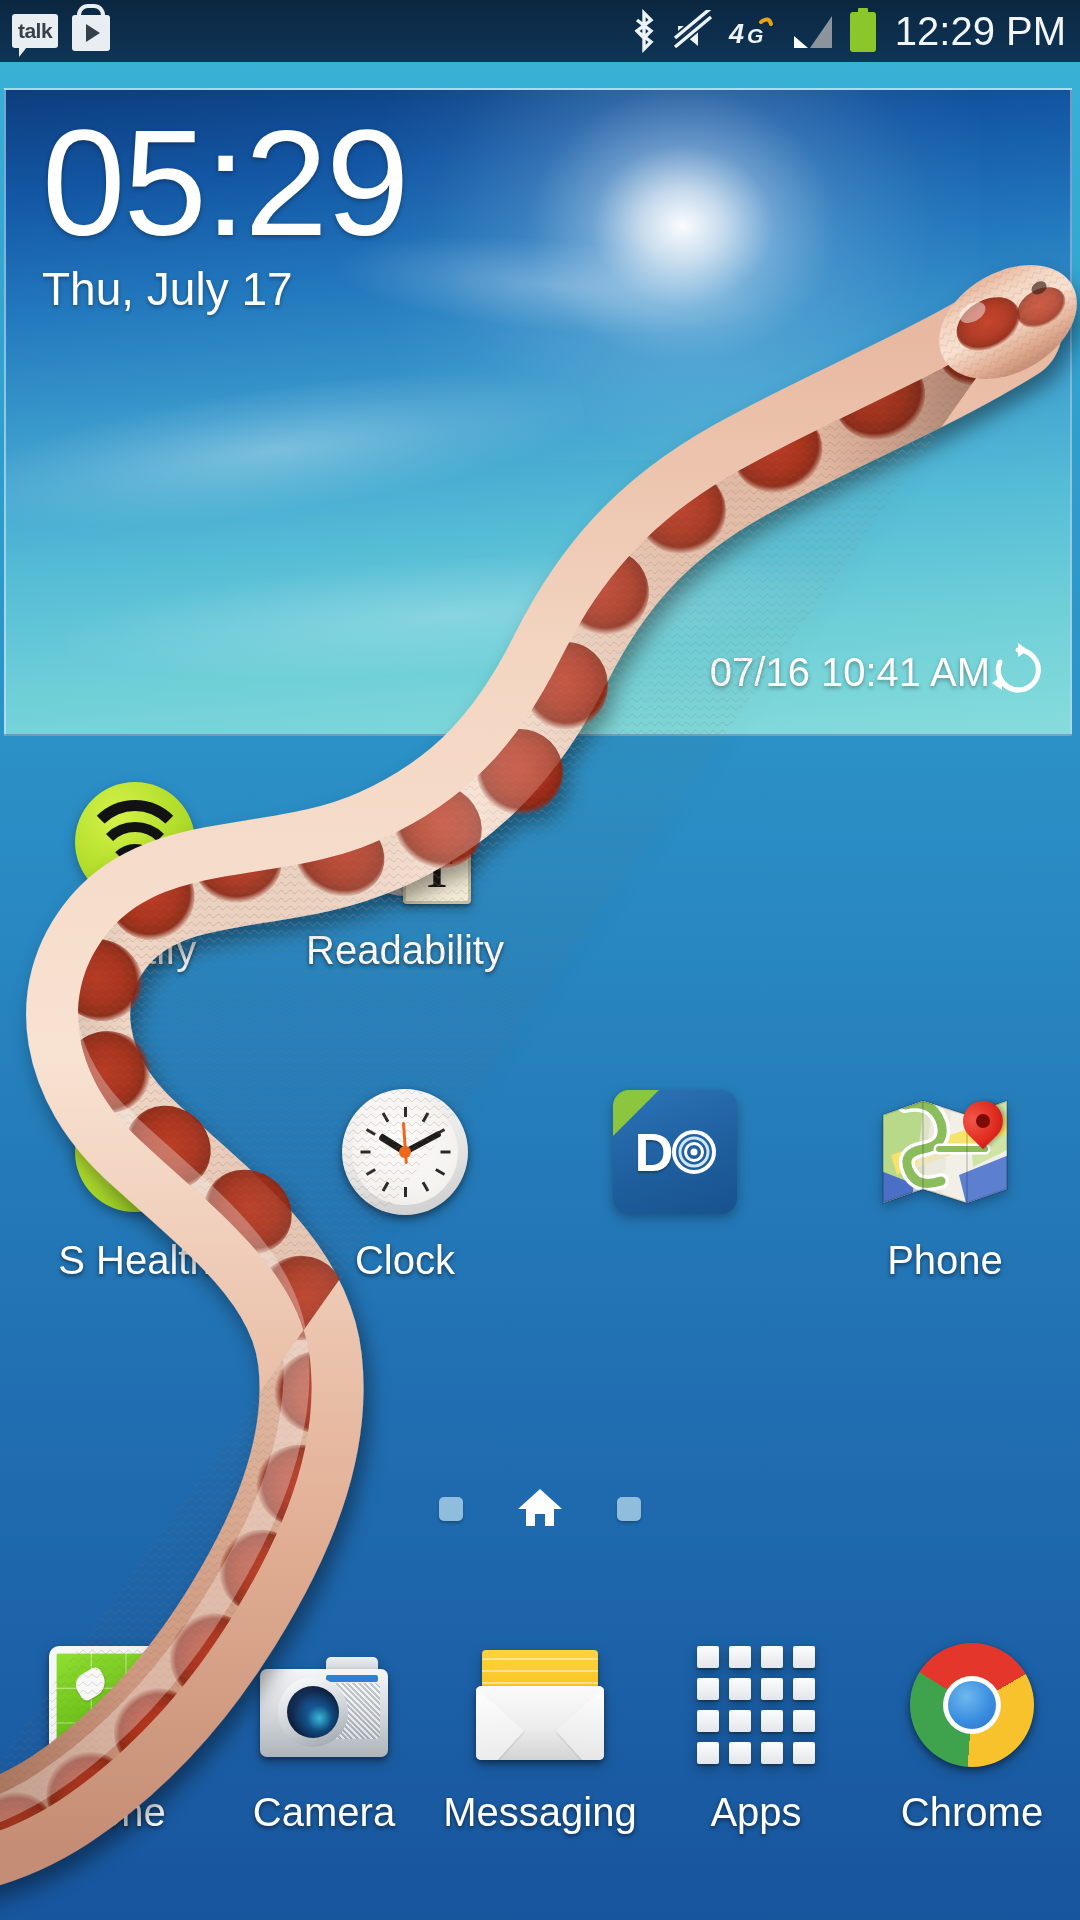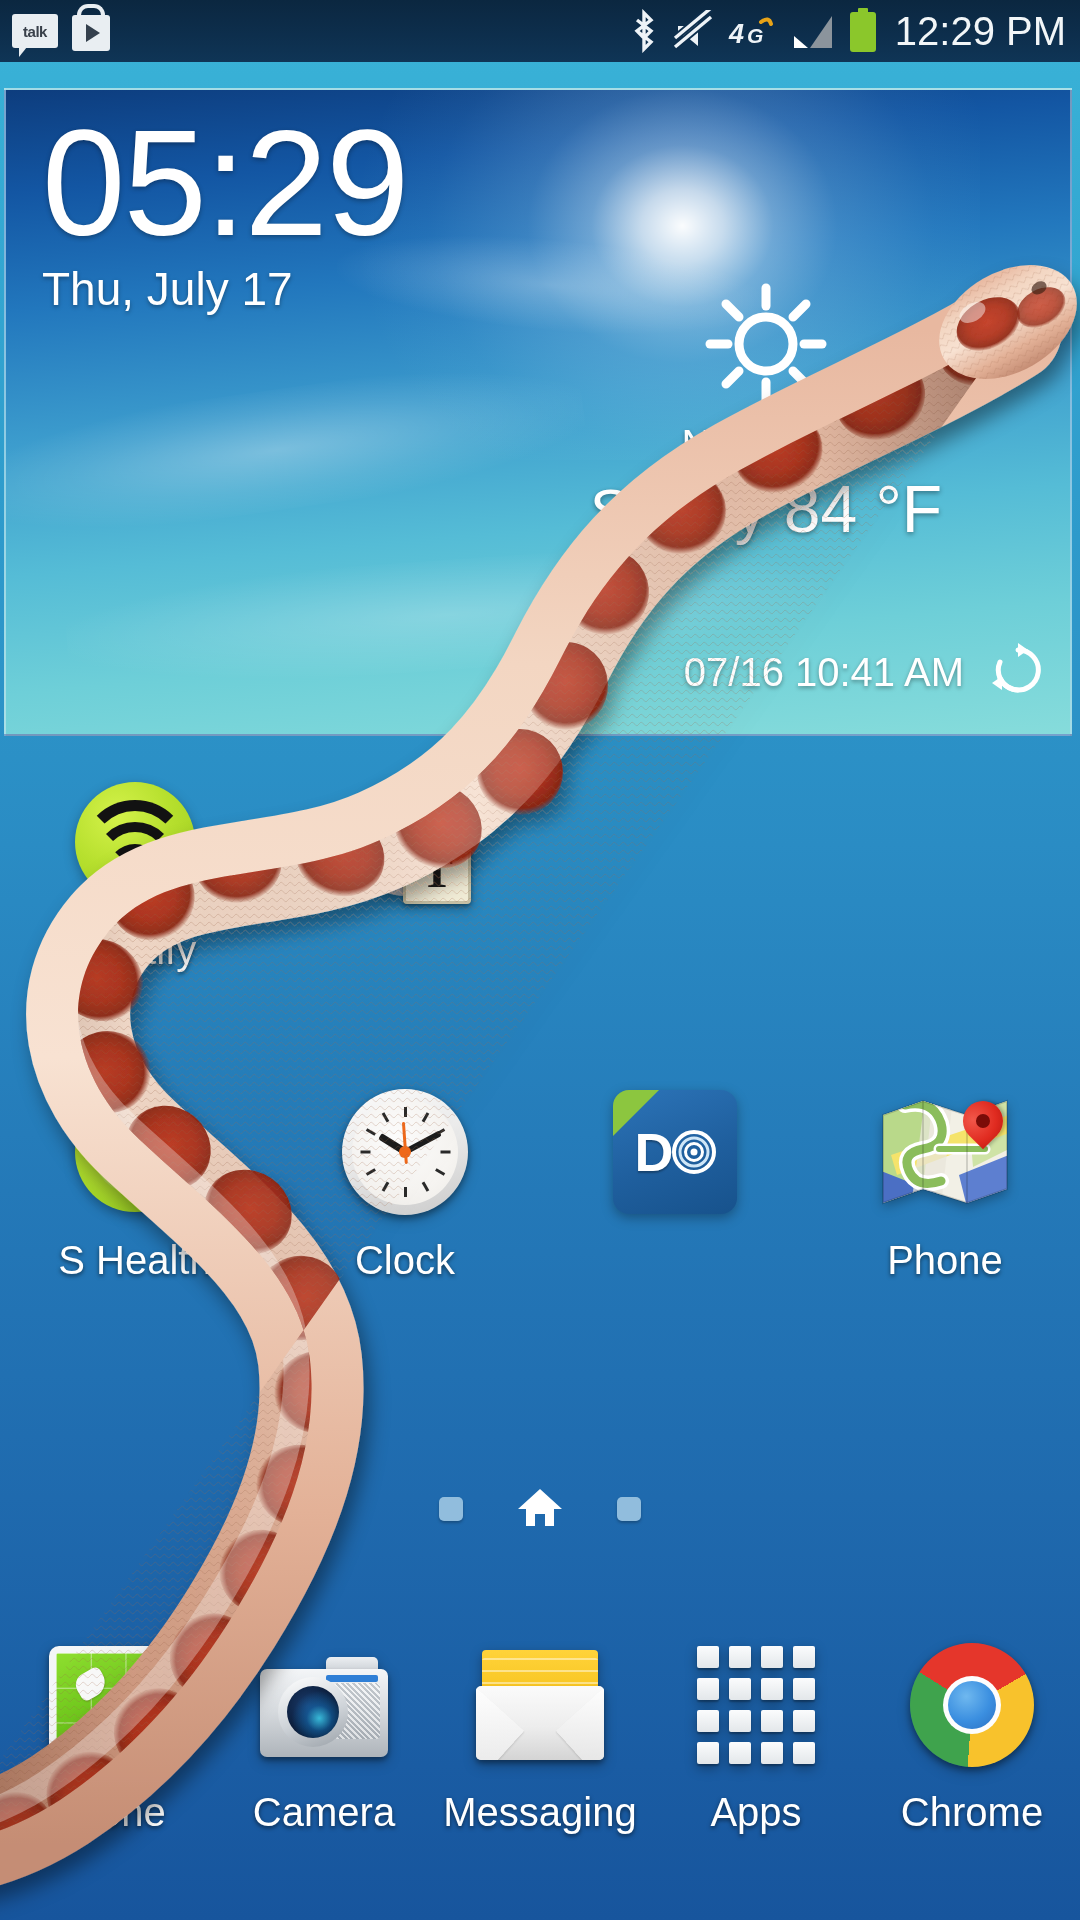--- a/index.html
+++ b/index.html
@@ -44,21 +44,21 @@
   }
   .sb-left { display: flex; align-items: center; padding-left: 12px; gap: 14px; }
   .sb-right { margin-left: auto; display: flex; align-items: center; gap: 13px; padding-right: 14px; }
 
   .talk-icon {
     position: relative;
     width: 46px; height: 34px;
     background: #e9eef2;
     border-radius: 3px;
     display: flex; align-items: center; justify-content: center;
-    font-size: 15px; font-weight: bold; color: #39404a;
+    font-size: 21px; font-weight: bold; color: #39404a;
     letter-spacing: -0.5px;
   }
   .talk-icon::after {
     content: "";
     position: absolute;
     left: 7px; bottom: -9px;
     width: 0; height: 0;
     border-left: 8px solid #e9eef2;
     border-bottom: 10px solid transparent;
   }
@@ -208,21 +208,20 @@
     text-shadow: 0 2px 5px rgba(0,0,0,0.4);
   }
   .w-temp {
     font-size: 66px; color: #fff; font-weight: 300;
     text-shadow: 0 2px 5px rgba(0,0,0,0.4);
   }
   .w-updated {
     position: absolute;
     right: 24px; bottom: 32px;
     display: flex; align-items: center; justify-content: flex-end;
-    gap: 26px;
     z-index: 3;
   }
   .w-updated-txt {
     font-size: 40px; color: #fff; font-weight: 300;
     text-shadow: 0 2px 4px rgba(0,0,0,0.35);
   }
 
   
   .app-row {
     position: absolute;
@@ -623,42 +622,20 @@
     <div class="cloudwisp1"></div>
     <div class="cloudwisp2"></div>
     <div class="cloudwisp3"></div>
 
     <div class="w-clock">
       <div class="w-time">05:29</div>
     </div>
 
     <div class="w-date">Thu, July 17</div>
 
-    <div class="w-weather">
-      <div class="w-sun">
-        <svg width="128" height="128" viewBox="0 0 128 128">
-          <circle cx="64" cy="64" r="27" fill="none" stroke="#ffffff" stroke-width="9"></circle>
-          <g stroke="#ffffff" stroke-width="9" stroke-linecap="round">
-            <line x1="64" y1="8" x2="64" y2="26"></line>
-            <line x1="64" y1="102" x2="64" y2="120"></line>
-            <line x1="8" y1="64" x2="26" y2="64"></line>
-            <line x1="102" y1="64" x2="120" y2="64"></line>
-            <line x1="24" y1="24" x2="37" y2="37"></line>
-            <line x1="91" y1="91" x2="104" y2="104"></line>
-            <line x1="24" y1="104" x2="37" y2="91"></line>
-            <line x1="91" y1="37" x2="104" y2="24"></line>
-          </g>
-        </svg>
-      </div>
-      <div class="w-city">New York</div>
-      <div class="w-cond-row">
-        <span class="w-cond">Sunny</span>
-        <span class="w-temp">84 °F</span>
-      </div>
-    </div>
 
     <div class="w-updated">
       <span class="w-updated-txt">07/16 10:41 AM</span>
       <span>
         <svg width="56" height="56" viewBox="0 0 56 56">
           <path d="M28 8 A20 20 0 1 1 10 20" fill="none" stroke="#ffffff" stroke-width="5" stroke-linecap="round"></path>
           <polygon points="28,1 28,15 38,8" fill="#ffffff"></polygon>
           <polygon points="12,48 12,34 2,41" fill="#ffffff"></polygon>
           <path d="M28 48 A20 20 0 0 1 10 36" fill="none" stroke="#ffffff" stroke-width="5" stroke-linecap="round"></path>
         </svg>
@@ -679,20 +656,21 @@
     </div>
 
     <div class="app-cell">
       <div class="app-icon-wrap">
         <div class="ic-readability">
           <div class="ring"></div>
           <div class="lens"></div>
           <div class="tbadge">T</div>
         </div>
       </div>
+      <div class="app-label">Readability</div>
     </div>
 
     <div class="app-cell"></div>
     <div class="app-cell"></div>
   </div>
 
   <div class="app-row" id="row2">
     <div class="app-cell">
       <div class="app-icon-wrap">
         <div class="ic-shealth">

